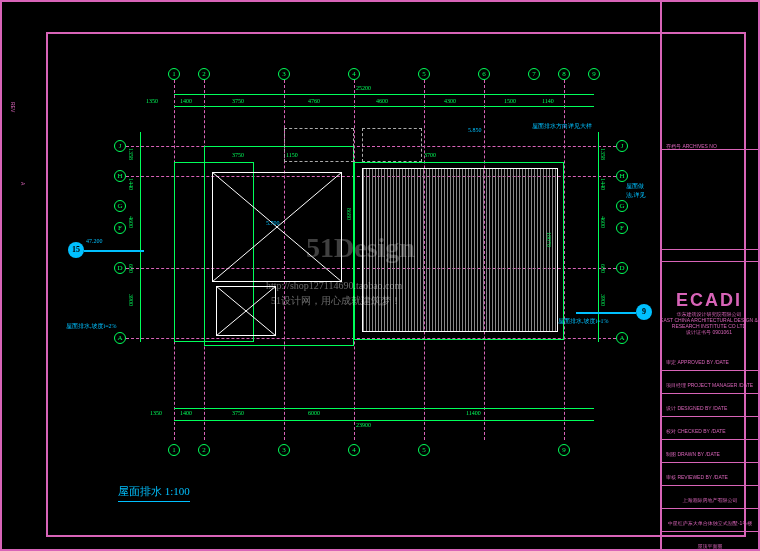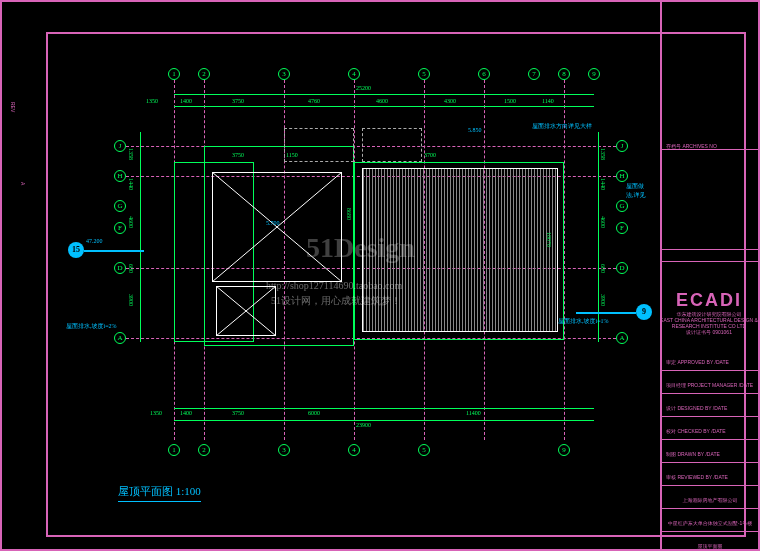--- a/index.html
+++ b/index.html
@@ -187,19 +187,19 @@
     <div class="section-bubble" style="left:22px; top:210px;">15</div>
     <div class="elev-text" style="left:40px; top:206px;">47.200</div>
     <div class="section-line" style="left:530px; top:280px; width:60px; height:2px;"></div>
     <div class="section-bubble" style="left:590px; top:272px;">9</div>
 
     <div class="elev-text" style="left:20px; top:290px;">屋面排水,坡度i=2%</div>
     <div class="elev-text" style="left:486px; top:90px;">屋面排水方向详见大样</div>
     <div class="elev-text" style="left:512px; top:285px;">屋面排水,坡度i=1%</div>
     <div class="elev-text" style="left:580px; top:150px;">屋面做法,详见</div>
 
-    <div class="scale-title" style="left:72px; top:452px;">屋顶平面图 1:100</div>
+    <div class="scale-title" style="left:72px; top:452px;">屋面排水 1:100</div>
 
     <div class="wm" style="left:260px; top:200px;">51Design</div>
     <div class="wm-sub" style="left:220px; top:248px;">http://shop127114690.taobao.com</div>
     <div class="wm-sub" style="left:225px; top:262px;">51设计网，用心成就建筑梦！</div>
   </div>
 </div>
 
 </body></html>

